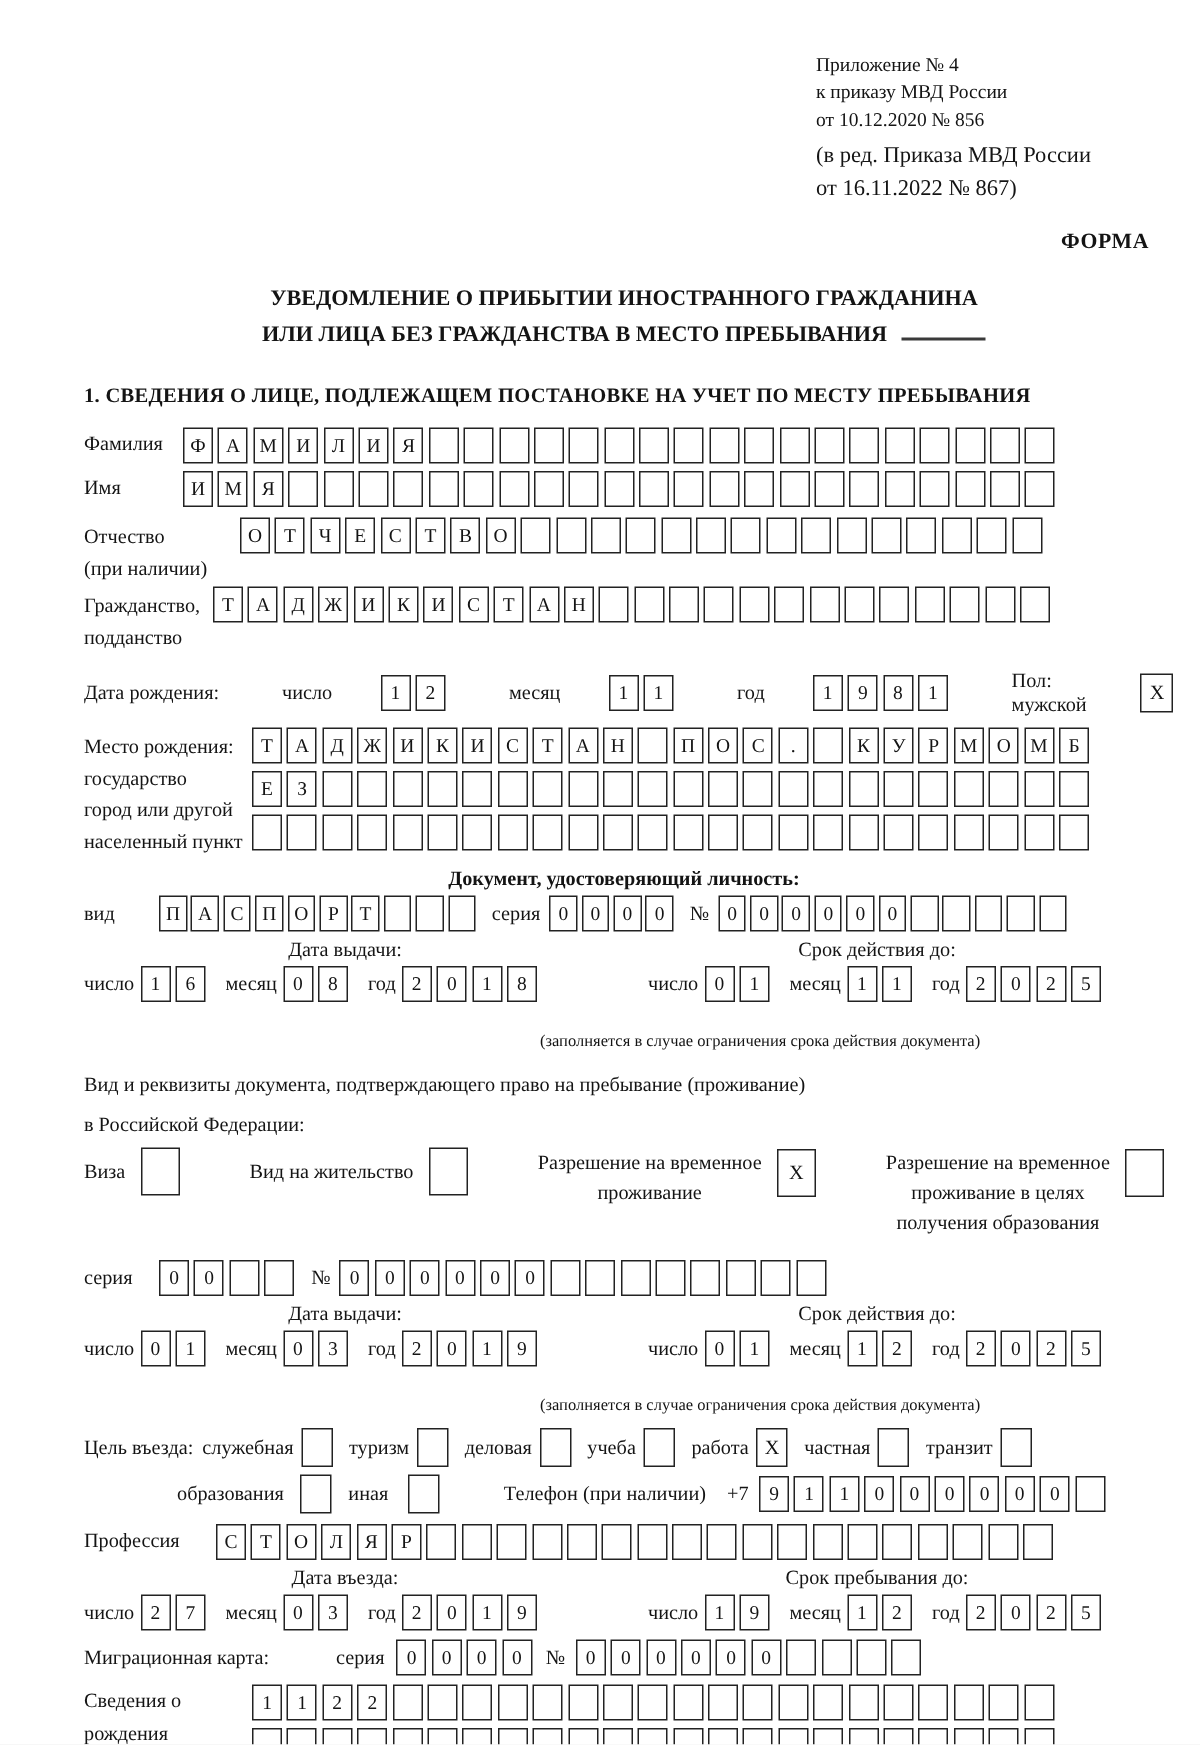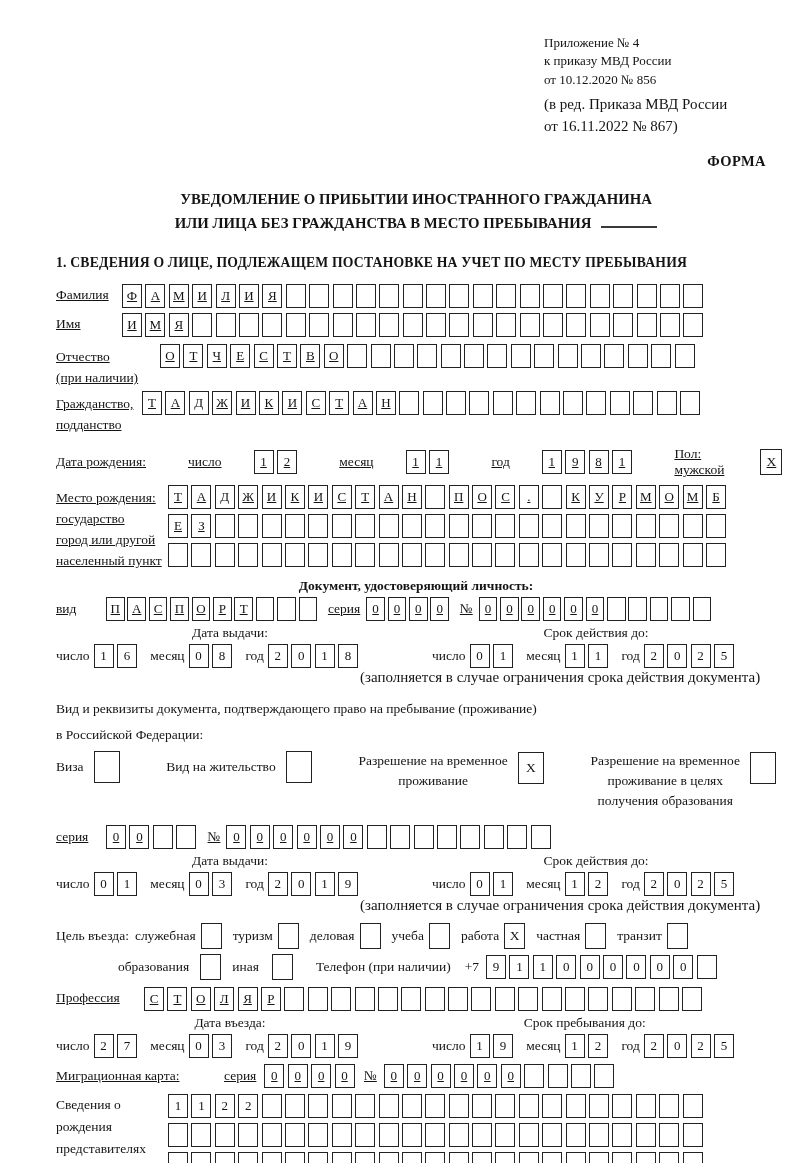--- a/index.html
+++ b/index.html
@@ -21,38 +21,38 @@
   
   .cells { display:inline-flex; flex:none; }
   .cell {
     width:18px; height:22px; border:1.6px solid #222; margin-right:3.4px;
     display:inline-flex; align-items:center; justify-content:center;
     font-size:13px; flex:none; background:#fff;
   }
   .row-kind .cell { width:16.6px; margin-right:2.8px; }
 
   
-  .frow { display:flex; align-items:flex-start; margin-top:5px;text-decoration:underline; }
+  .frow { display:flex; align-items:flex-start; margin-top:5px; }
   .frow .flabel { flex:none; padding-top:3px; }
   .vcenter { align-items:center; }
   .w66 { width:66px; } .w104 { width:104px; } .w86 { width:86px; }
   .w112 { width:112px; } .w88 { width:88px; } .w50 { width:50px; }
   .lbl2 { line-height:1.55; padding-top:2px; }
   .mlbl { margin:0 6px 0 8px; flex:none; }
 
   
   .dates { display:flex; margin-top:4px; }
   .dcol-left { width:348px; flex:none; }
   .dcol-right { flex:none; margin-left:28px; position:relative; }
   .dhead { text-align:center; margin-bottom:3px; }
   .dgroup { display:flex; align-items:center; }
   .dlabel { margin-right:4px; flex:none; }
   .dgroup .cells { margin-right:10px; }
   .dgroup .cells:last-child { margin-right:0; }
-  .dnote { font-size:15px; margin-top:1px; white-space:nowrap; margin-left:-72px; }
+  .dnote { font-size:11px; margin-top:20px; white-space:nowrap; margin-left:-72px; }
 
   
   .chk {
     display:inline-flex; width:20px; height:24px; border:1.6px solid #222;
     align-items:center; justify-content:center; font-size:13.5px; flex:none; background:#fff;
   }
   .chk-lg { width:24px; height:30px; }
   .chk-sm { width:19px; height:24px; }
 
   
@@ -73,21 +73,21 @@
   .opt-multi .chk { margin-top:1px; }
   .opt-text { text-align:center; line-height:1.5; }
   .opt-text .line { display:block; }
 
   
   .prow { display:flex; align-items:center; margin-top:9px; flex-wrap:nowrap; }
   .pitem { display:inline-flex; align-items:center; margin-right:11px; }
   .pitem .plabel { margin-right:5px; }
   .prow2 { margin-top:5px; }
   .indent62 { margin-left:62px; }
-  .phone-label { margin:0 14px 0 12px; }
+  .phone-label { margin:0 14px 0 32px; }
   .phone-prefix { margin-right:7px; }
 
   .doc-heading { text-align:center; font-weight:bold; margin-top:6px; font-size:13.5px; }
 
   .row-migration { align-items:center; margin-top:6px; }
   .row-migration .flabel { width:150px; padding-top:0; }
 
   .reps { display:flex; margin-top:6px; }
   .reps-label { width:112px; flex:none; line-height:1.62; }
   .reps-note { font-size:12.3px; margin-top:1px; text-align:center; }

